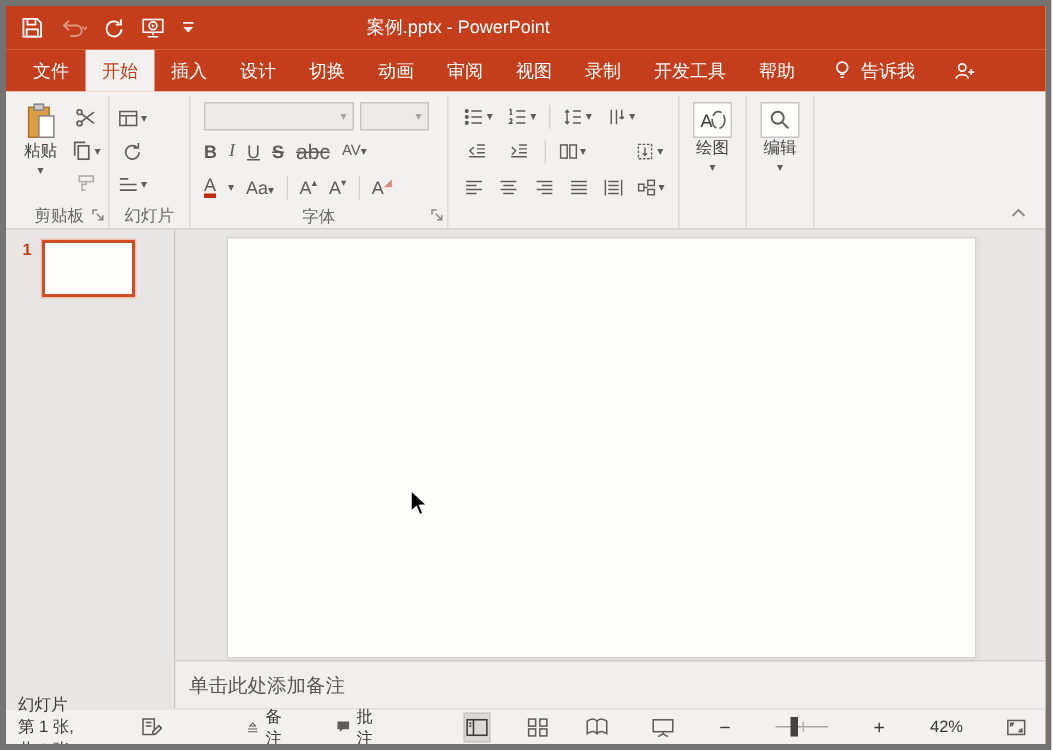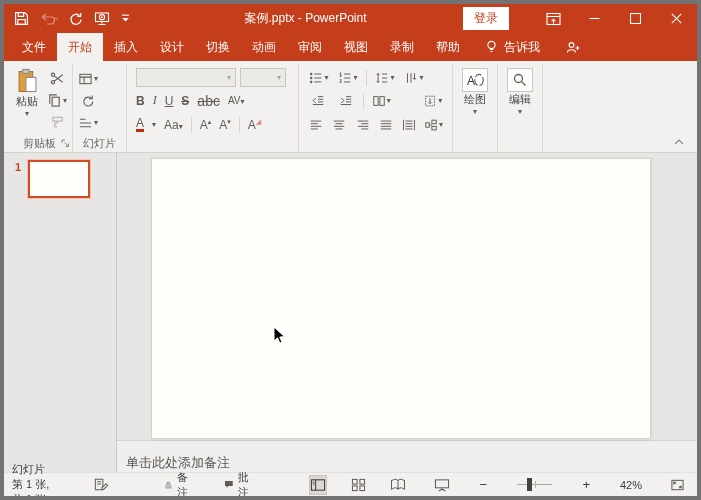--- a/index.html
+++ b/index.html
@@ -44,21 +44,21 @@
   .collapse{position:absolute;right:12px;bottom:6px;line-height:0}
 
   
   .content{flex:1;display:flex;min-height:0}
   .panel{width:113px;background:#e8e6e4;border-right:1px solid #c9c7c5;display:flex;padding:7px 0 0 11px;gap:7px;align-items:flex-start;flex:none}
   .snum{color:#c4431f;font-size:11px;font-weight:bold;padding-top:1px}
   .thumb{width:62px;height:38px;background:#fffefb;border:2px solid #d14b24;box-shadow:0 0 0 1px #f0c4b3}
   .main{flex:1;display:flex;flex-direction:column;background:#e8e6e4;min-width:0}
   .canvas{flex:1;position:relative}
   .slide{position:absolute;left:34px;top:5px;width:500px;height:281px;background:#fffefa;border:1px solid #d4d2cf;box-shadow:1px 1px 3px rgba(0,0,0,.07)}
-  .notesbar{height:32px;background:#f1efed;border-top:1px solid #d5d2cf;display:flex;align-items:flex-end;padding-left:9px;font-size:13px;color:#5a5856;flex:none}
+  .notesbar{height:32px;background:#f1efed;border-top:1px solid #d5d2cf;display:flex;align-items:center;padding-left:9px;font-size:13px;color:#5a5856;flex:none}
 
   
   .statusbar{height:24px;background:#f3f1f0;border-top:1px solid #e2e0dd;display:flex;align-items:center;font-size:11px;color:#3b3a39;padding:0 8px;gap:24px;flex:none}
   .sbbtn{display:flex;align-items:center;gap:4px;padding:0 4px;height:100%}
   .viewbtn{width:27px;height:20px;display:flex;align-items:center;justify-content:center}
   .viewbtn.sel{background:#dbd8d5;border:1px solid #c9c6c3}
   .ztrack{width:100px;height:1px;background:#a8a6a4;position:relative;margin:0 4px}
   .ztick{position:absolute;left:50%;top:-3px;width:1px;height:7px;background:#b5b3b1}
   .zthumb{position:absolute;left:28%;top:-6px;width:5px;height:13px;background:#44423f}
   .zpm{font-size:13px;color:#3b3a39;padding:0 2px}
@@ -110,59 +110,33 @@
           </svg>
         </span>
       <span>
           <svg width="9" height="9" viewBox="0 0 9 9">
             <path d="M1 1.2 h7" stroke="#fff" stroke-width="1.1"></path>
             <path d="M1.2 4 h6.6 L4.5 7.6 z" fill="#fff"></path>
           </svg>
         </span>
     </div>
     <div class="title">案例.pptx - PowerPoint</div>
-    <div class="tbright">
-      <button class="signin">登录</button>
-      <span class="winbtn">
-          <svg width="15" height="14" viewBox="0 0 15 14">
-            <g stroke="#fff" fill="none" stroke-width="1.1">
-              <rect x="1" y="1.5" width="13" height="11"></rect>
-              <path d="M1 4.5 h13"></path>
-              <path d="M7.5 11.5 v-4 M5.6 9.2 l1.9 -1.9 1.9 1.9"></path>
-            </g>
-          </svg>
-        </span>
-      <span class="winbtn">
-          <svg width="11" height="11" viewBox="0 0 11 11">
-            <path d="M0.5 5.5 h10" stroke="#fff" stroke-width="1.1"></path>
-          </svg>
-        </span>
-      <span class="winbtn">
-          <svg width="11" height="11" viewBox="0 0 11 11">
-            <rect x="0.5" y="0.5" width="10" height="10" fill="none" stroke="#fff" stroke-width="1.1"></rect>
-          </svg>
-        </span>
-      <span class="winbtn">
-          <svg width="11" height="11" viewBox="0 0 11 11">
-            <path d="M0.8 0.8 L10.2 10.2 M10.2 0.8 L0.8 10.2" stroke="#fff" stroke-width="1.1"></path>
-          </svg>
-        </span>
-    </div>
   </div>
 
   <div class="tabrow">
     <div class="tab">文件</div>
     <div class="tab sel">开始</div>
     <div class="tab">插入</div>
     <div class="tab">设计</div>
     <div class="tab">切换</div>
     <div class="tab">动画</div>
     <div class="tab">审阅</div>
     <div class="tab">视图</div>
     <div class="tab">录制</div>
+    <div class="tab">开发工具</div>
     <div class="tab">帮助</div>
     <div class="tellme">
       <span>
           <svg width="13" height="14" viewBox="0 0 13 14">
             <g stroke="#fff" fill="none" stroke-width="1.1">
               <circle cx="6.5" cy="5" r="3.6"></circle>
               <path d="M5 9.5 h3 M5.4 11.5 h2.2"></path>
             </g>
           </svg>
         </span>
@@ -295,20 +269,31 @@
         <div class="frow">
           <span class="fclr">A</span>
           <span class="dd">▾</span>
           <span><span>Aa</span><span class="dd">▾</span></span>
           <span class="sep"></span>
           <span><span>A</span><span class="supsym">▴</span></span>
           <span><span>A</span><span class="supsym">▾</span></span>
           <span class="sep"></span>
           <span><span>A</span><span class="supsym" style="color:#d98d77">◢</span></span>
         </div>
+      </div>
+      <div class="glabel">
+          <span>字体</span>
+        <span class="launcher">
+            <svg width="9" height="9" viewBox="0 0 9 9">
+              <g stroke="#8a8886" fill="none" stroke-width="1">
+                <path d="M1 4 V1 h3"></path>
+                <path d="M3.5 3.5 L7.5 7.5 M7.5 4.5 v3 h-3"></path>
+              </g>
+            </svg>
+          </span>
       </div>
     </div>
 
     <div class="group" style="width:154px">
       <div style="flex:1;display:flex;flex-direction:column;gap:1px">
         <div class="prow" style="padding-top:2px">
           <span class="sbtn">
               <svg width="14" height="14" viewBox="0 0 16 16">
                 <g stroke="#5f5c59" fill="#5f5c59" stroke-width="1.1">
                   <circle cx="2.5" cy="3.5" r="1"></circle>

